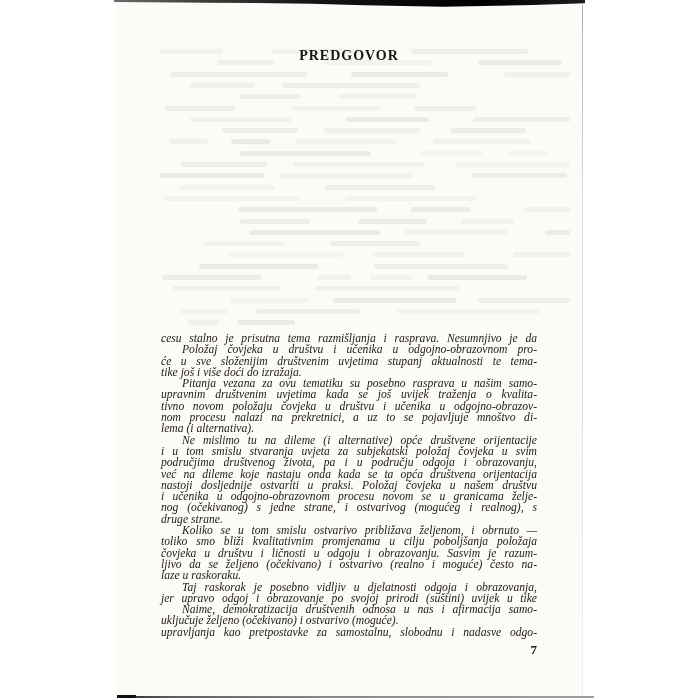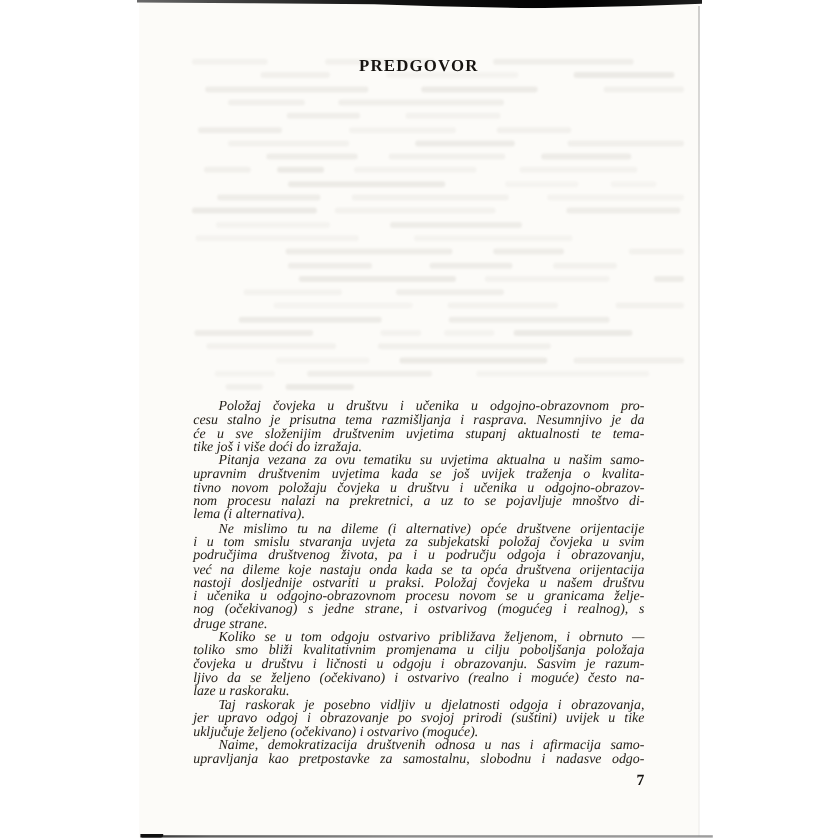--- a/index.html
+++ b/index.html
@@ -100,46 +100,46 @@
         <div class="gseg" style="top: 296.6px; left: 182.937px; width: 122.878px; opacity: 0.128;"></div>
         <div class="gseg" style="top: 296.6px; left: 327.675px; width: 92.3251px; opacity: 0.091;"></div>
         <div class="gseg" style="top: 307.9px; left: 28.9114px; width: 49.6108px; opacity: 0.056;"></div>
         <div class="gseg" style="top: 307.9px; left: 105.795px; width: 104.353px; opacity: 0.094;"></div>
         <div class="gseg" style="top: 307.9px; left: 246.776px; width: 144.289px; opacity: 0.056;"></div>
         <div class="gseg" style="top: 319.2px; left: 38.3007px; width: 30.7076px; opacity: 0.083;"></div>
         <div class="gseg" style="top: 319.2px; left: 88.1188px; width: 56.938px; opacity: 0.124;"></div>
       </div>
     <div class="title">PREDGOVOR</div>
     <div class="textblock">
+        <div class="tl">cesu stalno je prisutna tema razmišljanja i rasprava. Nesumnjivo je da</div>
         <div class="tl ind">Položaj čovjeka u društvu i učenika u odgojno-obrazovnom pro-</div>
-        <div class="tl">cesu stalno je prisutna tema razmišljanja i rasprava. Nesumnjivo je da</div>
         <div class="tl">će u sve složenijim društvenim uvjetima stupanj aktualnosti te tema-</div>
         <div class="tl end">tike još i više doći do izražaja.</div>
-        <div class="tl ind">Pitanja vezana za ovu tematiku su uvjetima aktualna u našim samo-</div>
+        <div class="tl ind">Pitanja vezana za ovu tematiku su posebno rasprava u našim samo-</div>
         <div class="tl">upravnim društvenim uvjetima kada se još uvijek traženja o kvalita-</div>
         <div class="tl">tivno novom položaju čovjeka u društvu i učenika u odgojno-obrazov-</div>
         <div class="tl">nom procesu nalazi na prekretnici, a uz to se pojavljuje mnoštvo di-</div>
         <div class="tl end">lema (i alternativa).</div>
         <div class="tl ind">Ne mislimo tu na dileme (i alternative) opće društvene orijentacije</div>
         <div class="tl">i u tom smislu stvaranja uvjeta za subjekatski položaj čovjeka u svim</div>
         <div class="tl">područjima društvenog života, pa i u području odgoja i obrazovanju,</div>
         <div class="tl">već na dileme koje nastaju onda kada se ta opća društvena orijentacija</div>
         <div class="tl">nastoji dosljednije ostvariti u praksi. Položaj čovjeka u našem društvu</div>
         <div class="tl">i učenika u odgojno-obrazovnom procesu novom se u granicama želje-</div>
         <div class="tl">nog (očekivanog) s jedne strane, i ostvarivog (mogućeg i realnog), s</div>
         <div class="tl end">druge strane.</div>
-        <div class="tl ind">Koliko se u tom odgoju ostvarivo približava željenom, i obrnuto —</div>
+        <div class="tl ind">Koliko se u tom smislu ostvarivo približava željenom, i obrnuto —</div>
         <div class="tl">toliko smo bliži kvalitativnim promjenama u cilju poboljšanja položaja</div>
         <div class="tl">čovjeka u društvu i ličnosti u odgoju i obrazovanju. Sasvim je razum-</div>
         <div class="tl">ljivo da se željeno (očekivano) i ostvarivo (realno i moguće) često na-</div>
         <div class="tl end">laze u raskoraku.</div>
         <div class="tl ind">Taj raskorak je posebno vidljiv u djelatnosti odgoja i obrazovanja,</div>
         <div class="tl">jer upravo odgoj i obrazovanje po svojoj prirodi (suštini) uvijek u tike</div>
+        <div class="tl ind">Naime, demokratizacija društvenih odnosa u nas i afirmacija samo-</div>
         <div class="tl end">uključuje željeno (očekivano) i ostvarivo (moguće).</div>
-        <div class="tl ind">Naime, demokratizacija društvenih odnosa u nas i afirmacija samo-</div>
         <div class="tl">upravljanja kao pretpostavke za samostalnu, slobodnu i nadasve odgo-</div>
       </div>
     <div class="pagenum">7</div>
     <div class="edge-bottom-line"></div>
     <div class="edge-bottom-wedge"></div>
     <div class="edge-right"></div>
   </div>
 </div>
 
 </body></html>

